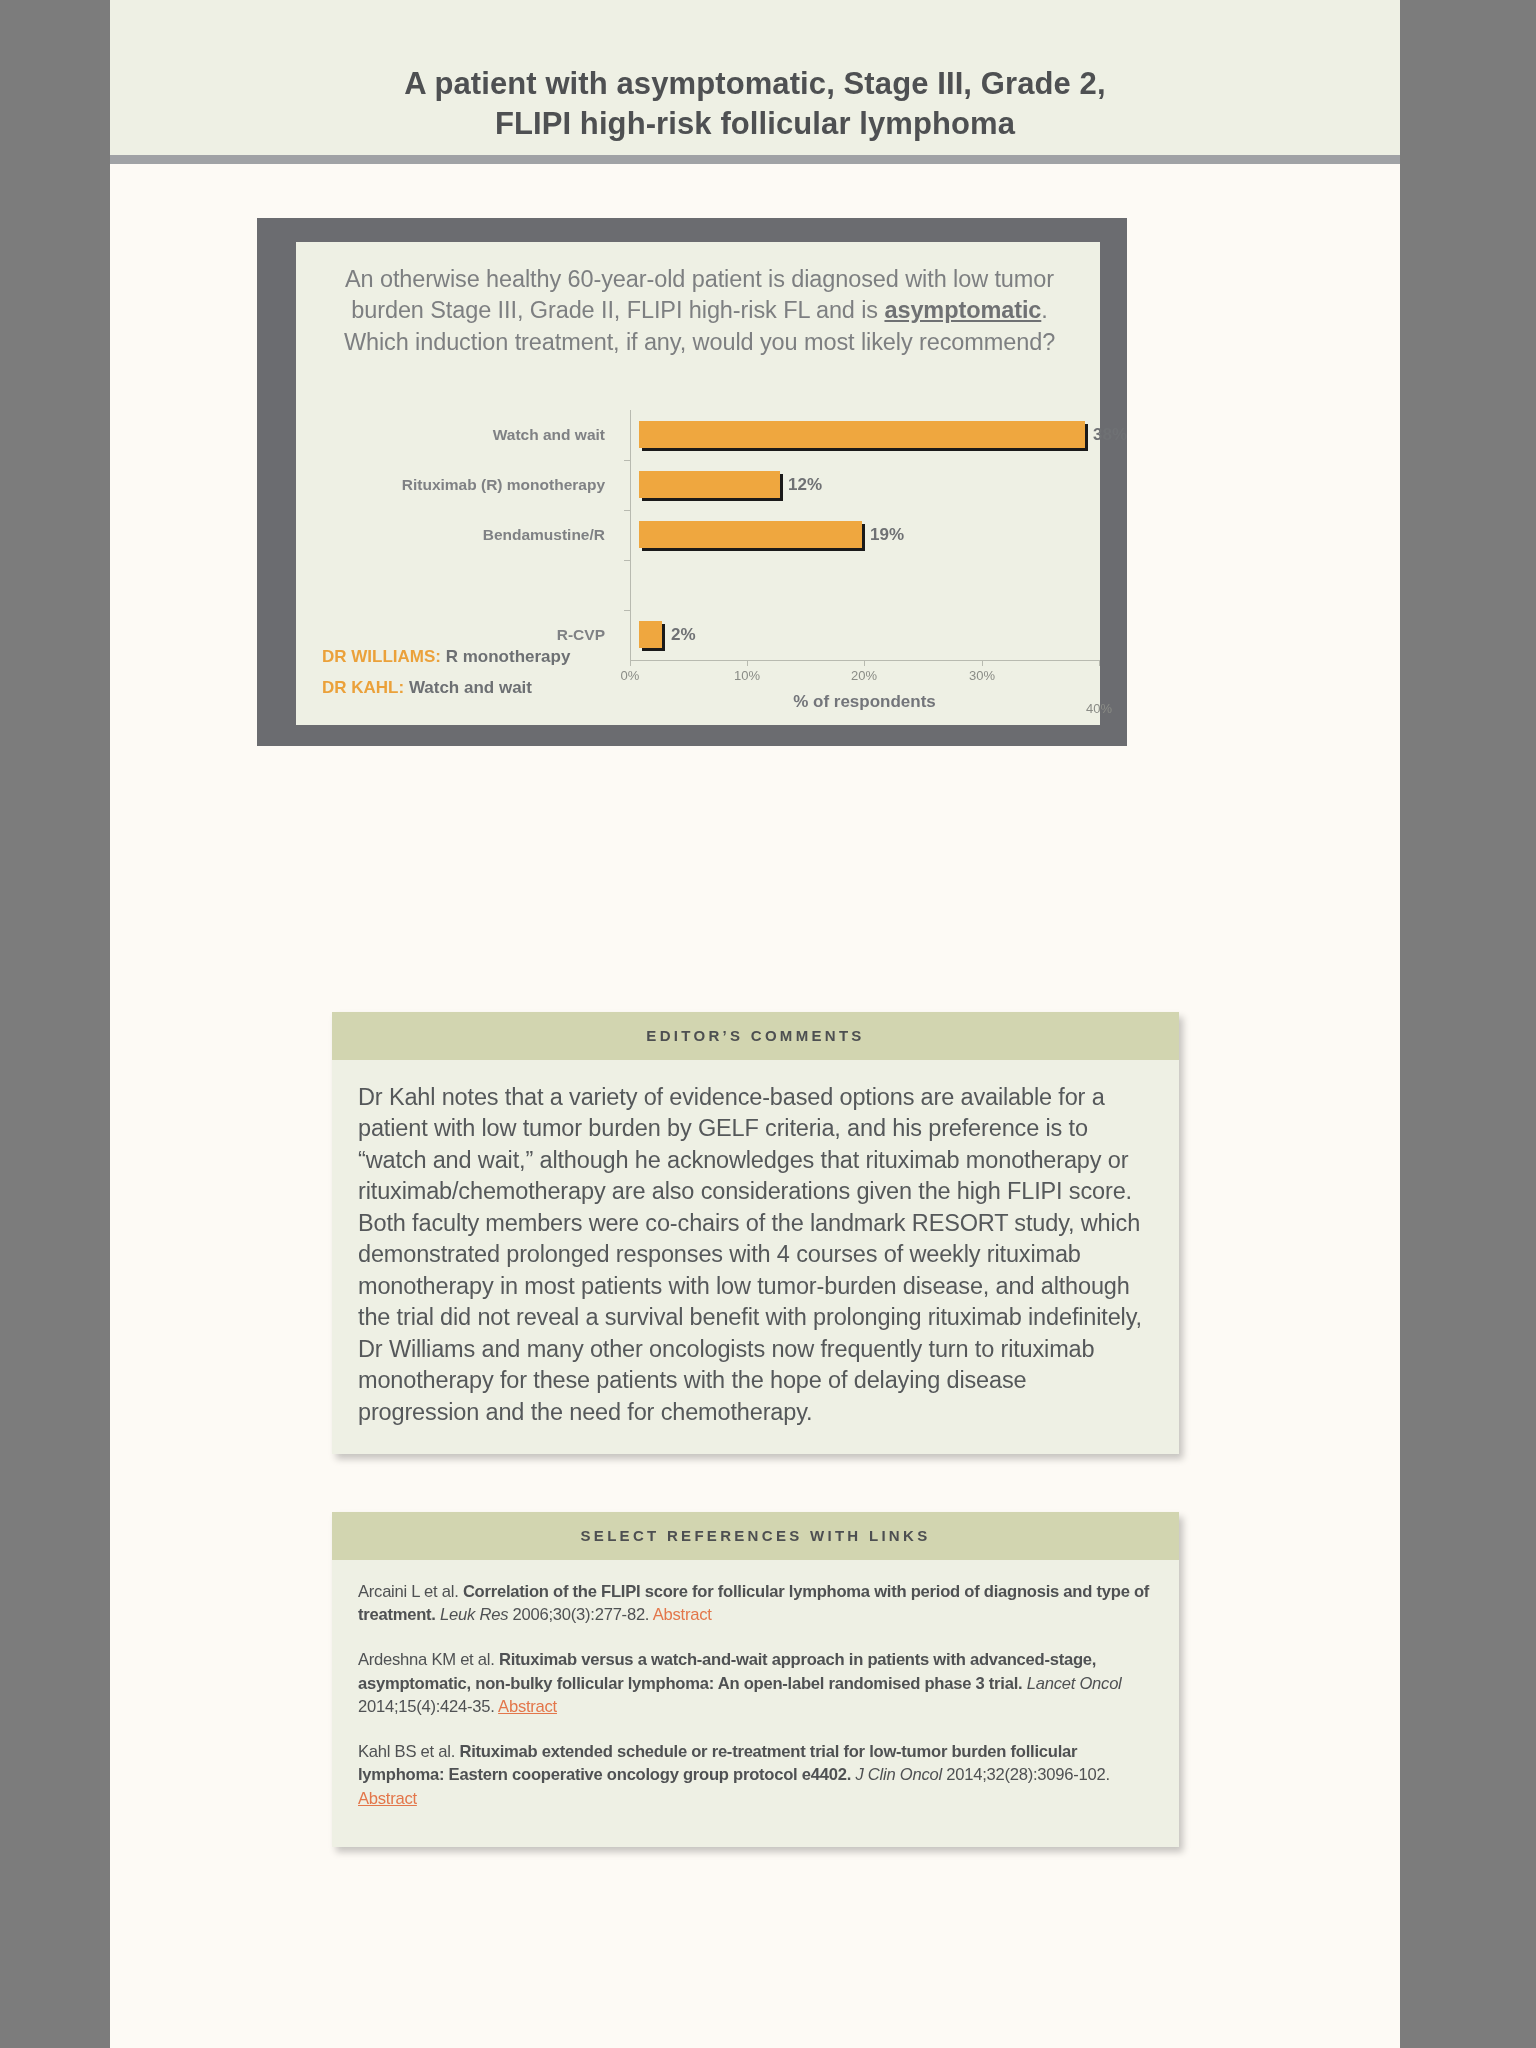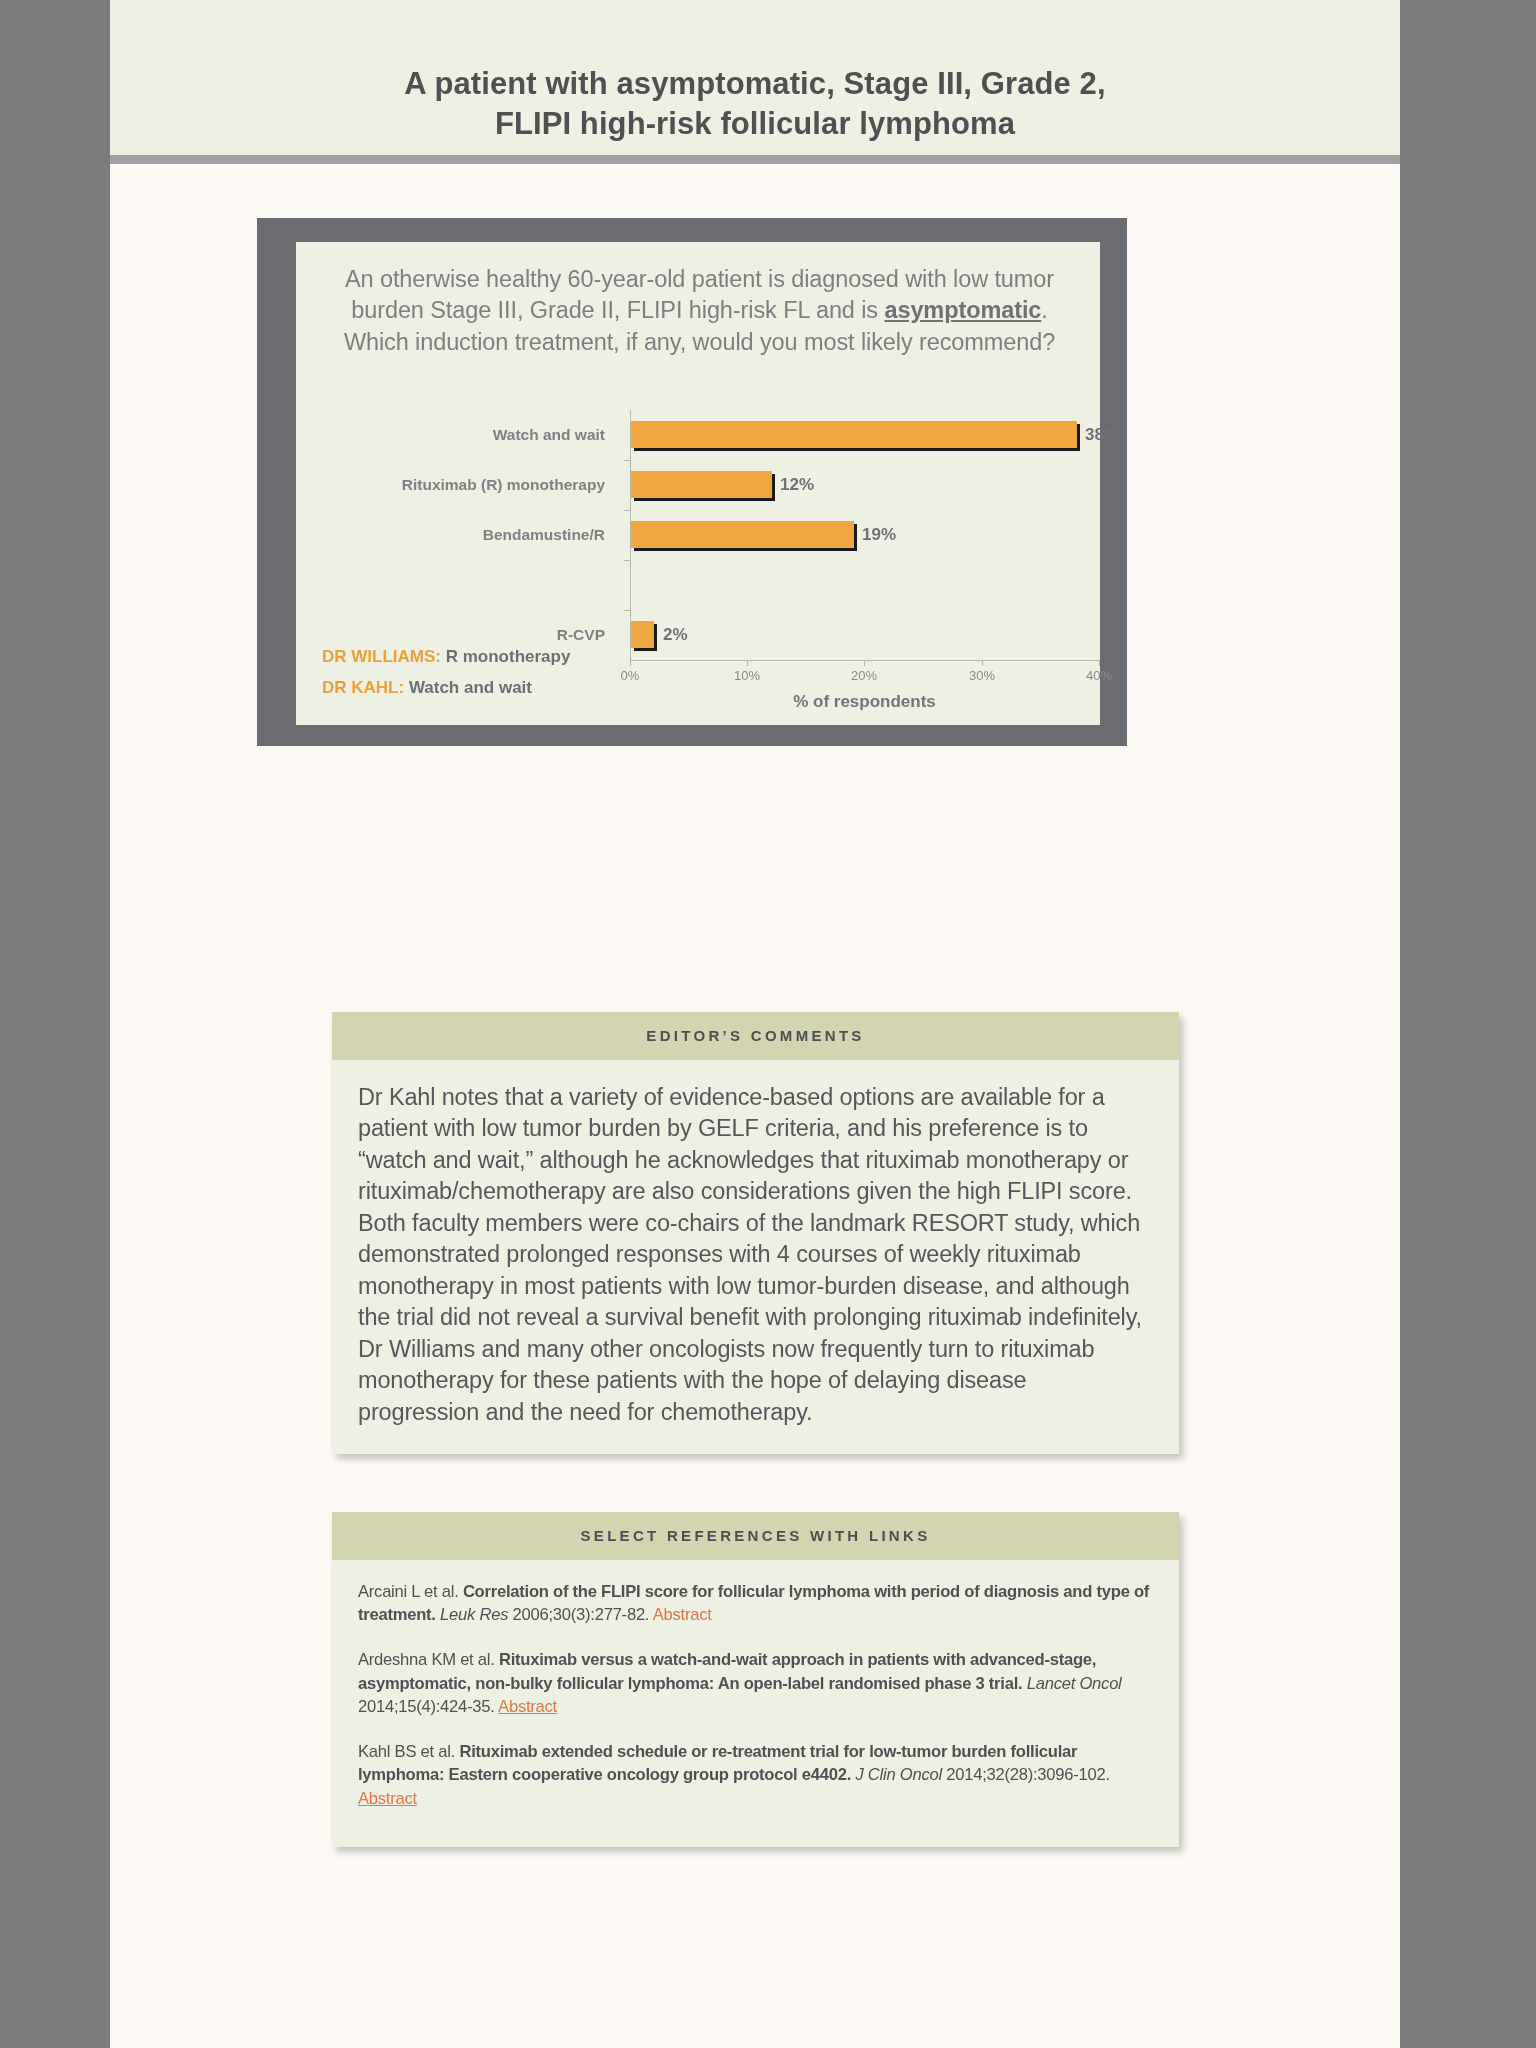--- a/index.html
+++ b/index.html
@@ -117,21 +117,21 @@
     text-align: right;
     padding-right: 13px;
     box-sizing: border-box;
     font-size: 15.5px;
     font-weight: bold;
     color: #7f8184;
     white-space: nowrap;
   }
   .bar-track {
     position: absolute;
-    left: 335px;
+    left: 343px;
     top: 0;
     height: 50px;
     width: 372px;
   }
   .bar {
     position: absolute;
     left: 0;
     top: 11px;
     height: 27px;
     background: #efa73f;
@@ -340,21 +340,21 @@
         <div class="x-tick" style="left:334px;"></div>
         <div class="x-tick" style="left:451px;"></div>
         <div class="x-tick" style="left:568px;"></div>
         <div class="x-tick" style="left:686px;"></div>
         <div class="x-tick" style="left:803px;"></div>
 
         <div class="x-ticklabel" style="left:334px;">0%</div>
         <div class="x-ticklabel" style="left:451px;">10%</div>
         <div class="x-ticklabel" style="left:568px;">20%</div>
         <div class="x-ticklabel" style="left:686px;">30%</div>
-        <div class="x-ticklabel" style="left:803px;">40%</div>
+        <div class="x-ticklabel" style="left:803px;margin-top:33px;">40%</div>
 
         <div class="x-axis-title">% of respondents</div>
       </div>
 
       <div class="faculty">
         <div class="faculty-row">
           <span class="who">DR WILLIAMS:</span><span> R monotherapy</span>
         </div>
         <div class="faculty-row">
           <span class="who">DR KAHL:</span><span> Watch and wait</span>

